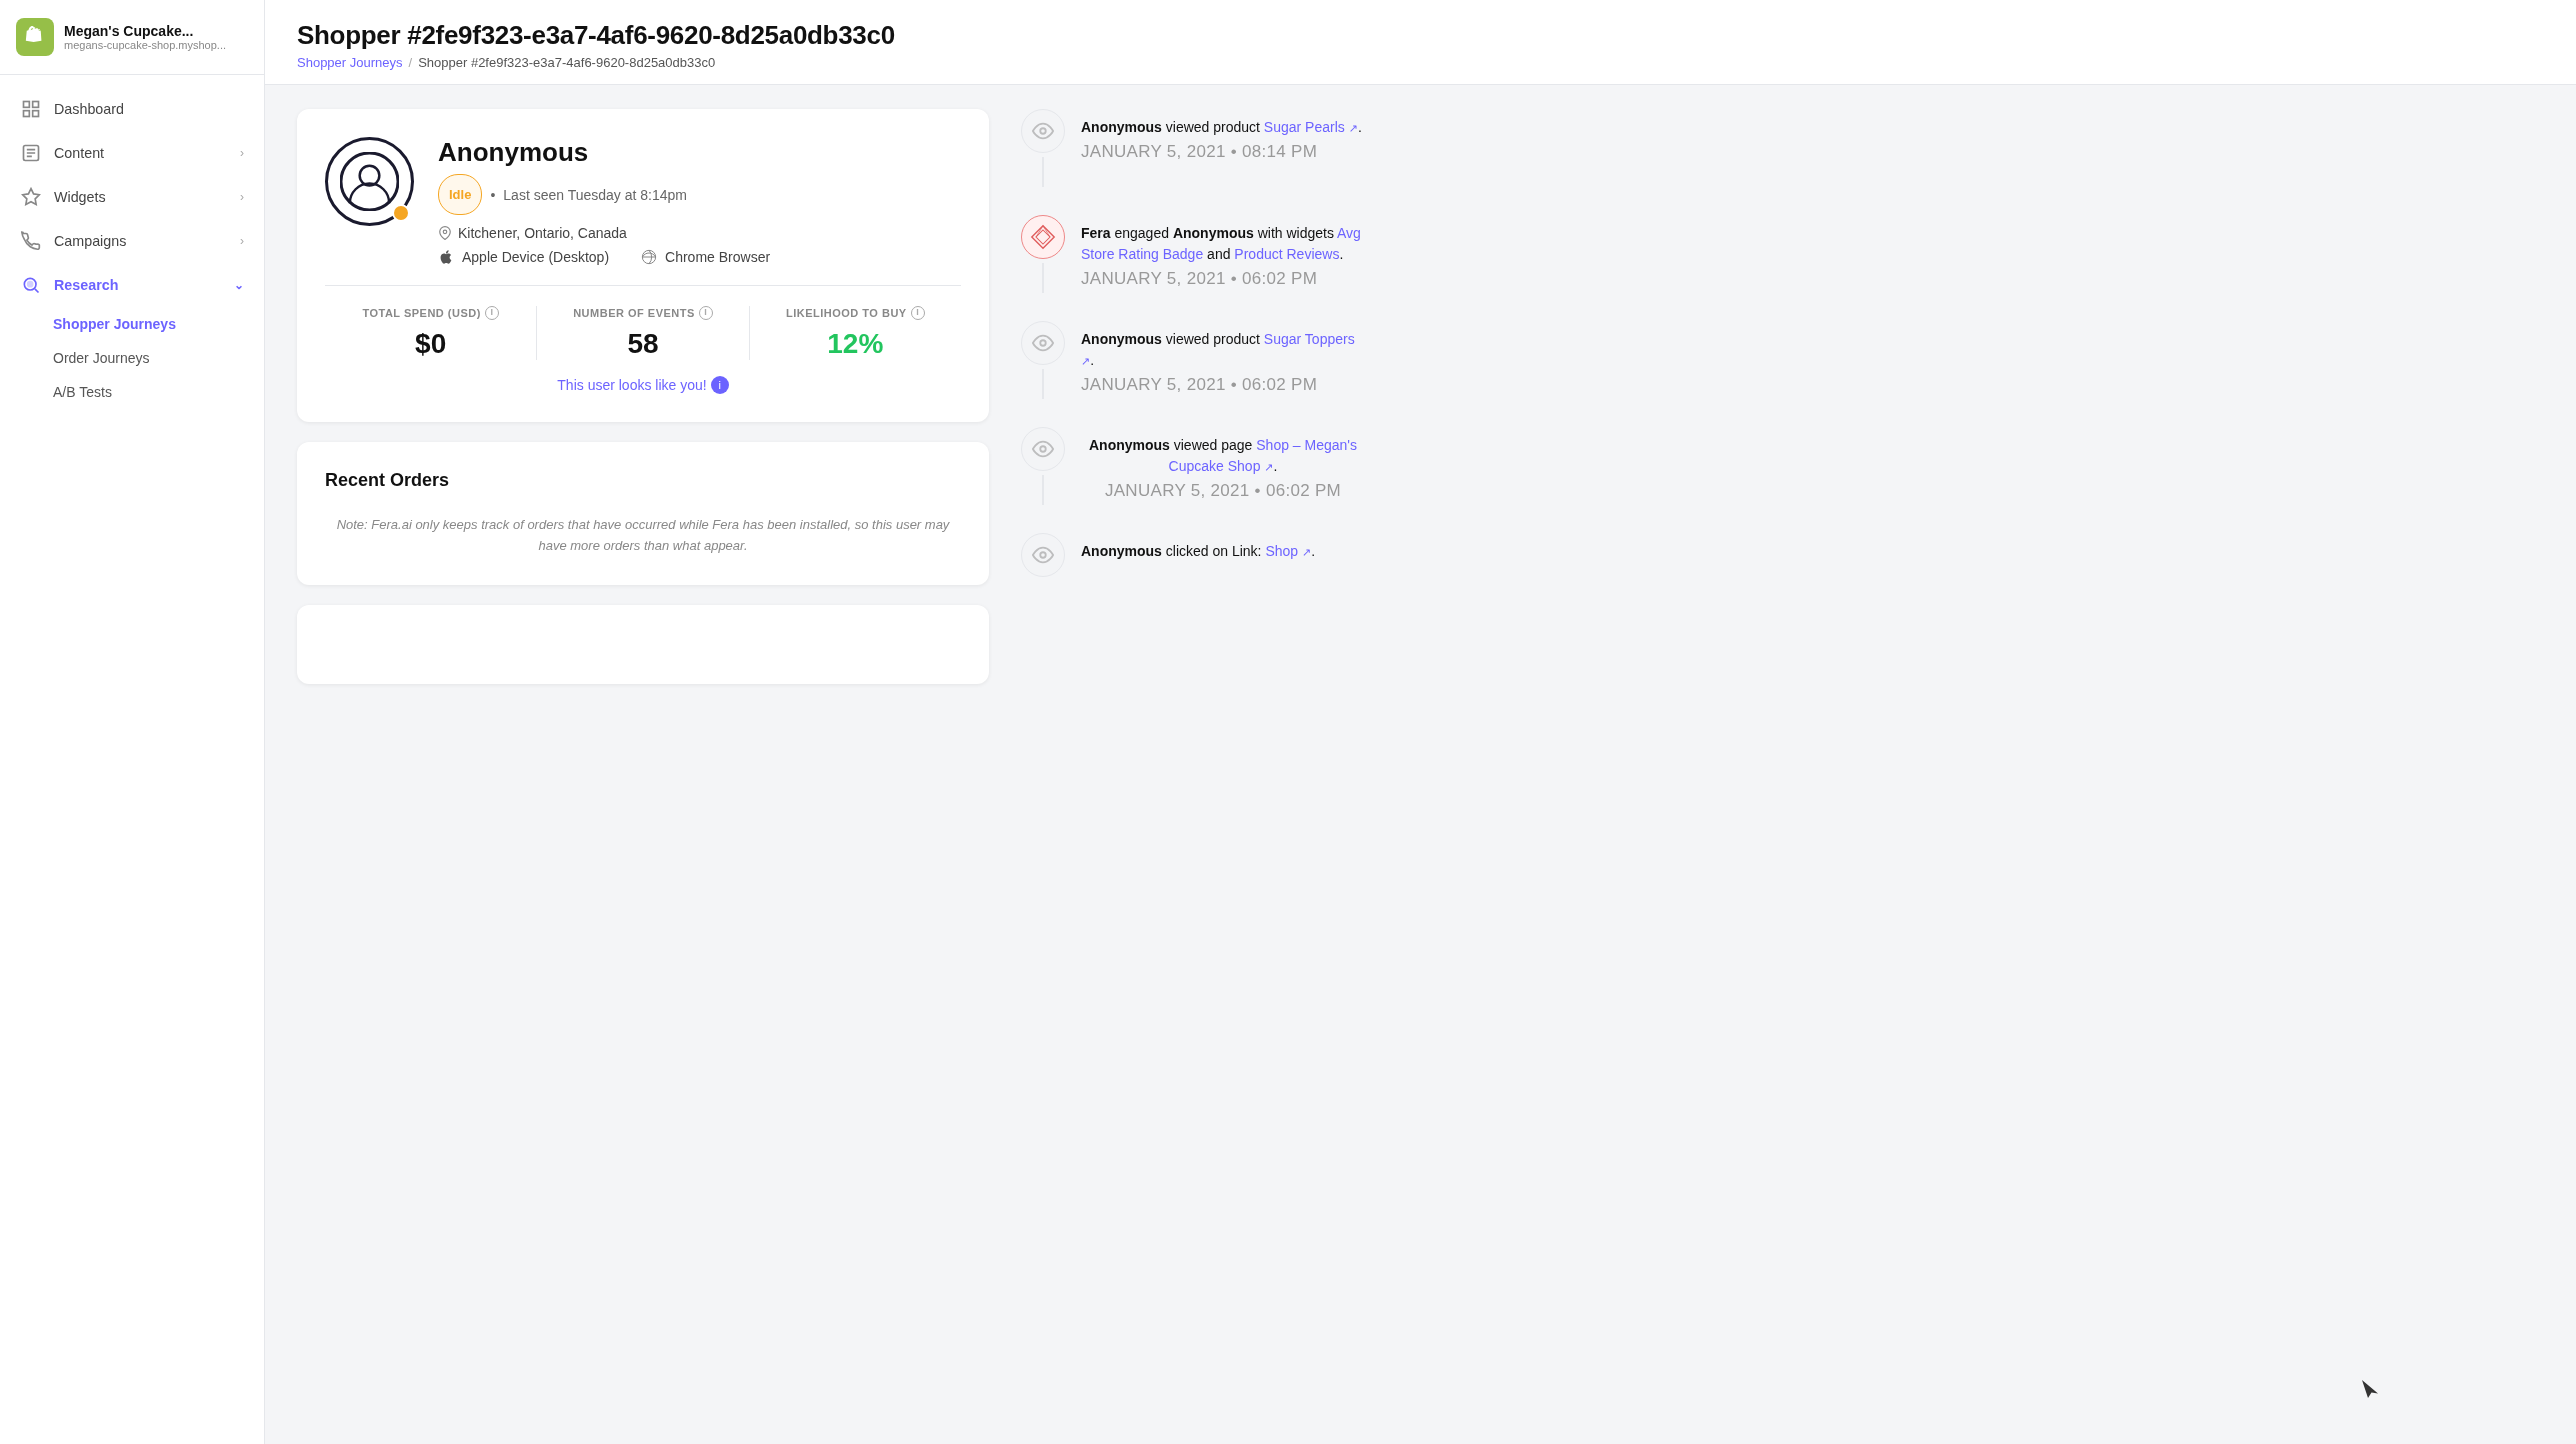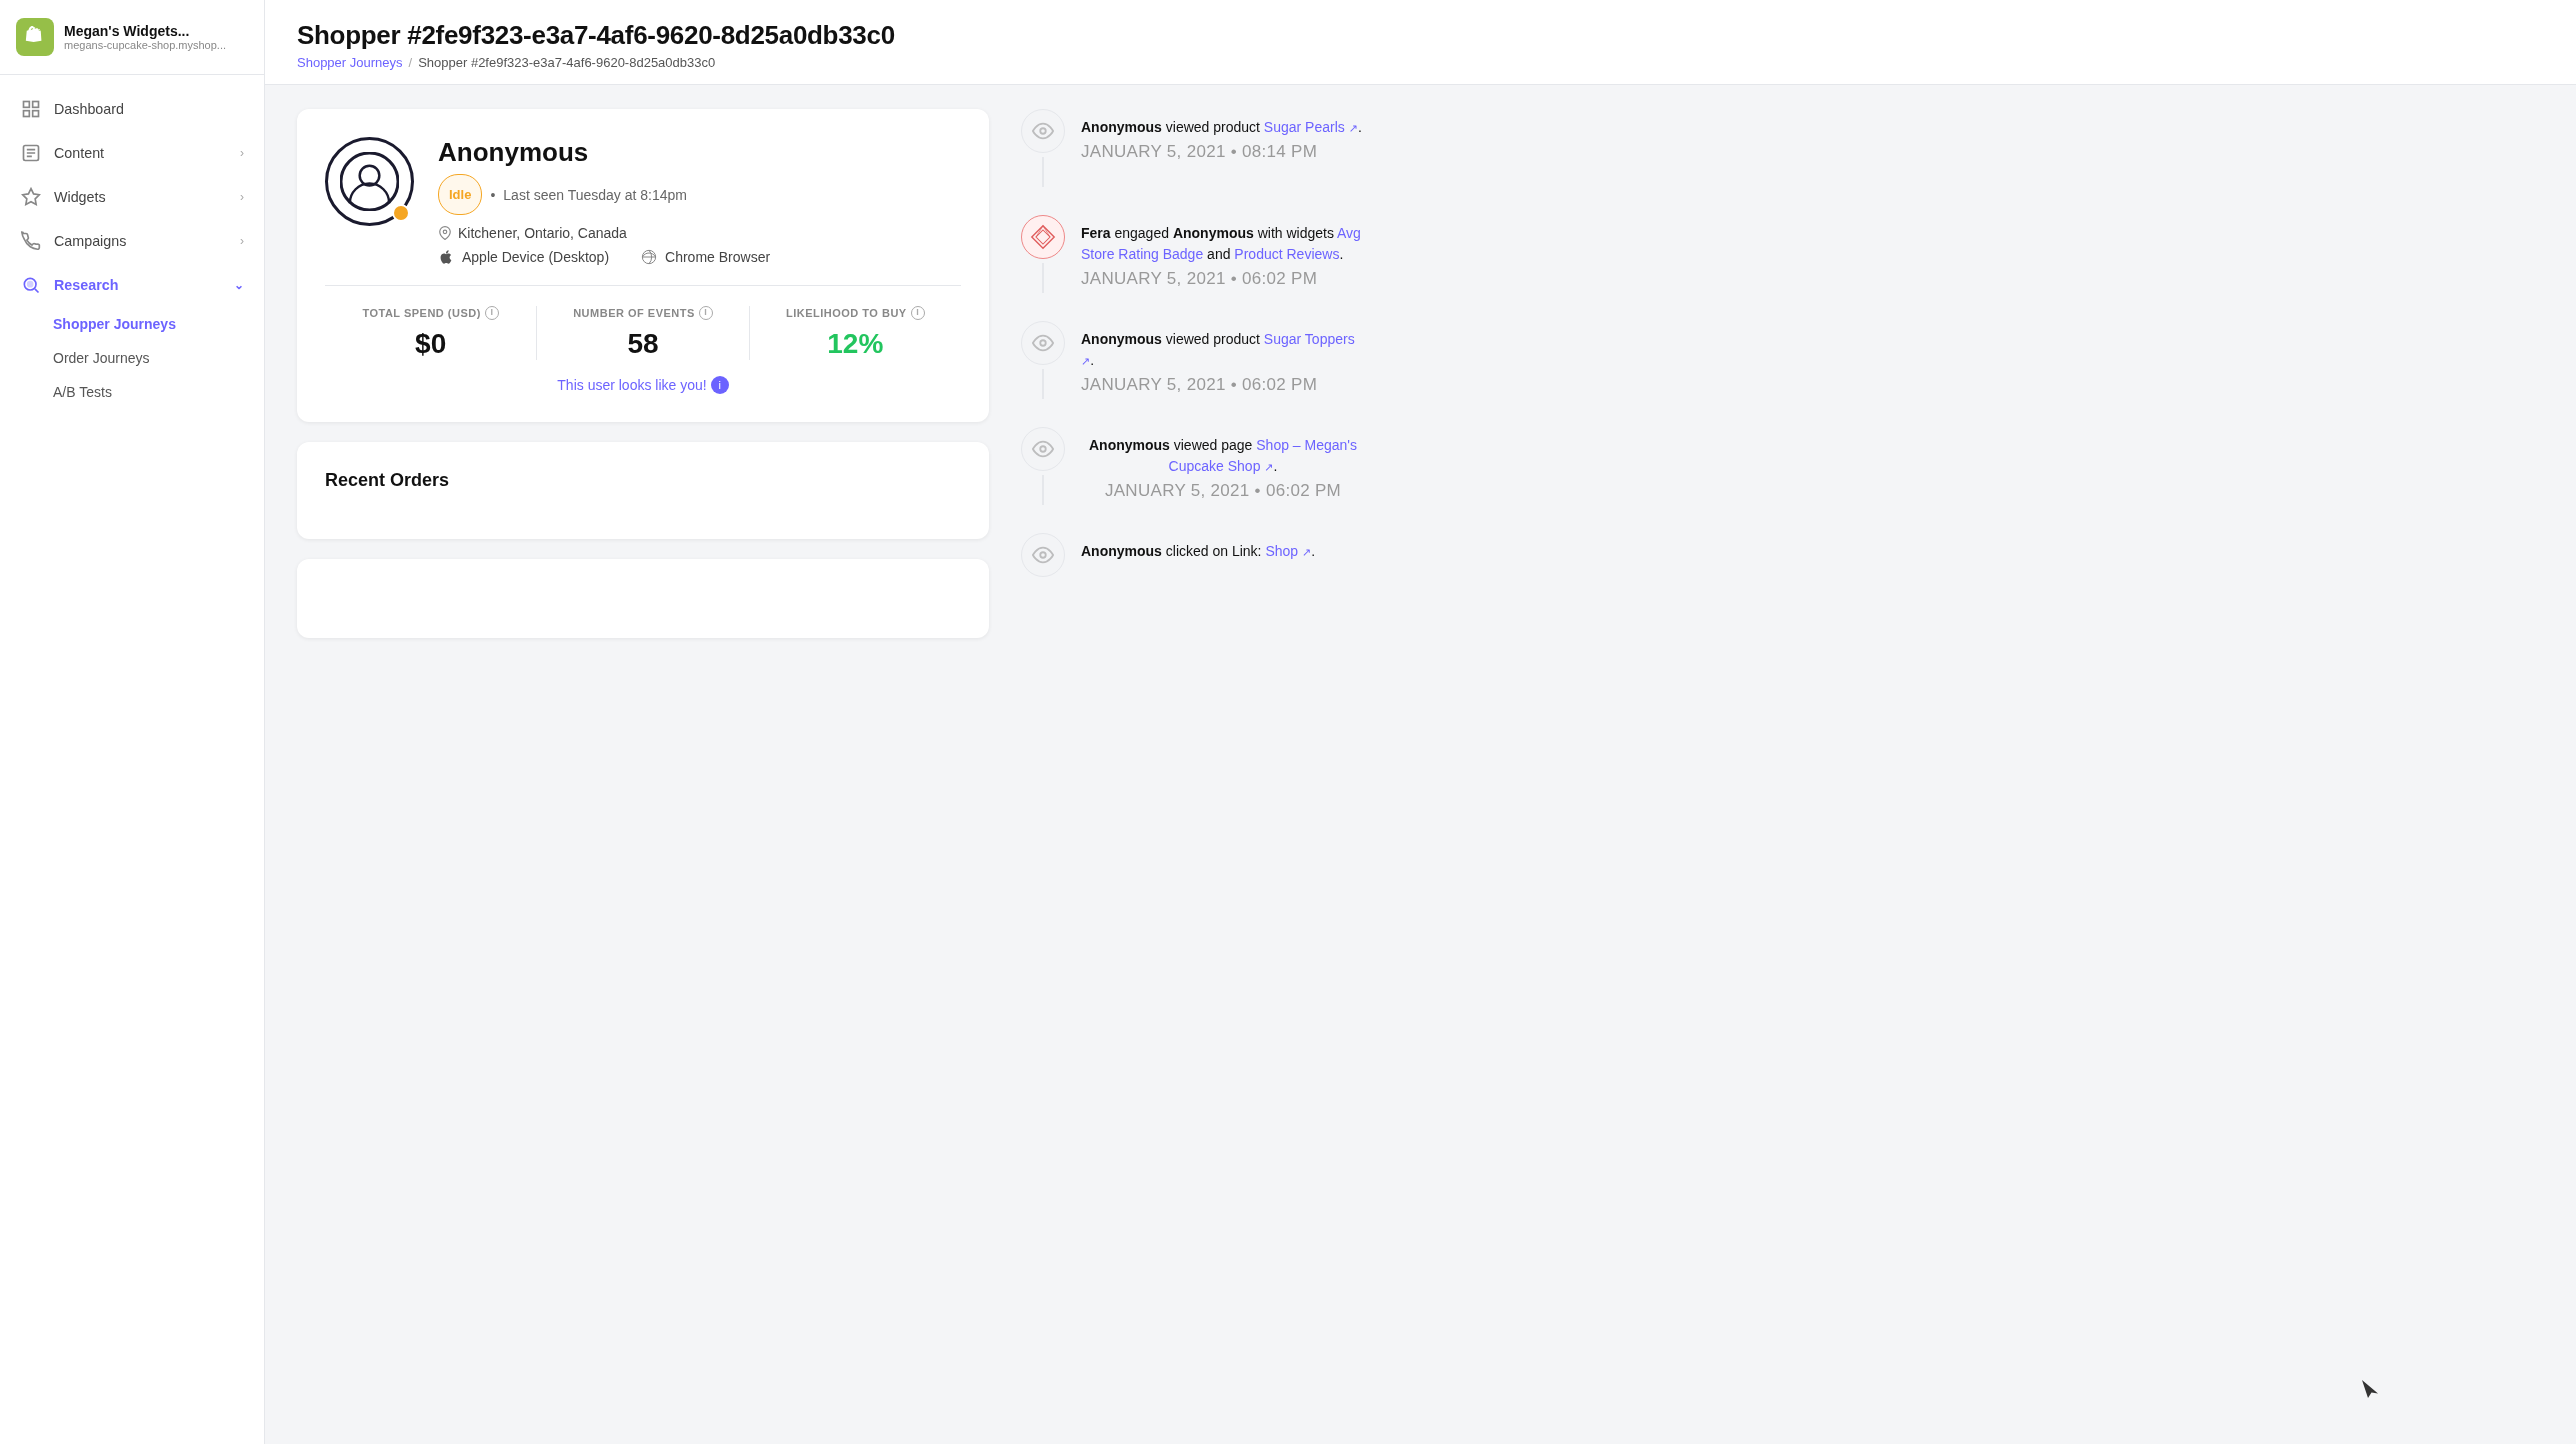--- a/index.html
+++ b/index.html
@@ -388,21 +388,21 @@
 <body>
 
 <aside class="sidebar">
   <div class="sidebar-logo">
     <div class="shopify-icon">
       <svg viewBox="0 0 24 24" fill="white" width="22" height="22">
         <path d="M15.5 3.5c-.1-.7-.7-1-1.2-1-.5 0-1 .1-1.5.3-.3-.8-.8-1.5-1.7-1.5-.1 0-.2 0-.3 0C10.4.5 9.8 0 9.1 0 6.5 0 5.2 3.1 4.8 4.7L3 5.2 2 16l8.5 1.5 8.5-1.5-.7-10.3L15.5 3.5zm-3.2-1.3c.4 0 .7.3.8.6-.5.1-1 .3-1.5.5 0-.4.3-.7.7-1.1zm-3.2.3c.5 0 .8.3 1 .8-1 .4-1.9.8-2.8 1.2.5-1.4 1.1-2 1.8-2zm8.9 2.5l-1.5.4c-.4-1-.9-1.7-1.5-2 .3-.1.5-.1.8-.1.9 0 2 .6 2.2 1.7z"></path>
       </svg>
     </div>
     <div class="sidebar-logo-text">
-      <span class="sidebar-logo-name">Megan's Widgets...</span>
+      <span class="sidebar-logo-name">Megan's Cupcake...</span>
       <span class="sidebar-logo-url">megans-cupcake-shop.myshop...</span>
     </div>
   </div>
 
   <nav class="sidebar-nav">
 
     <div class="nav-item">
       <span class="nav-icon">
         <svg width="20" height="20" viewBox="0 0 24 24" fill="none" stroke="#888" stroke-width="2">
           <rect x="3" y="3" width="7" height="7"></rect>
@@ -554,20 +554,21 @@
         </div>
 
         <div class="looks-like-you">
           <span>This user looks like you!</span>
           <span style="width:18px;height:18px;background:#6c63ff;border-radius:50%;display:inline-flex;align-items:center;justify-content:center;color:white;font-size:11px;">i</span>
         </div>
       </div>
 
       <div class="card">
         <div class="card-title">Recent Orders</div>
+        <div class="orders-note">Note: Fera.ai only keeps track of orders that have occurred while Fera has been installed, so this user may have more orders than what appear.</div>
       </div>
 
       <div class="card" style="min-height:79px;"></div>
     </div>
 
     <div class="right-panel">
       <div class="timeline">
 
         <div class="timeline-item">
           <div style="display:flex;flex-direction:column;align-items:center;">

